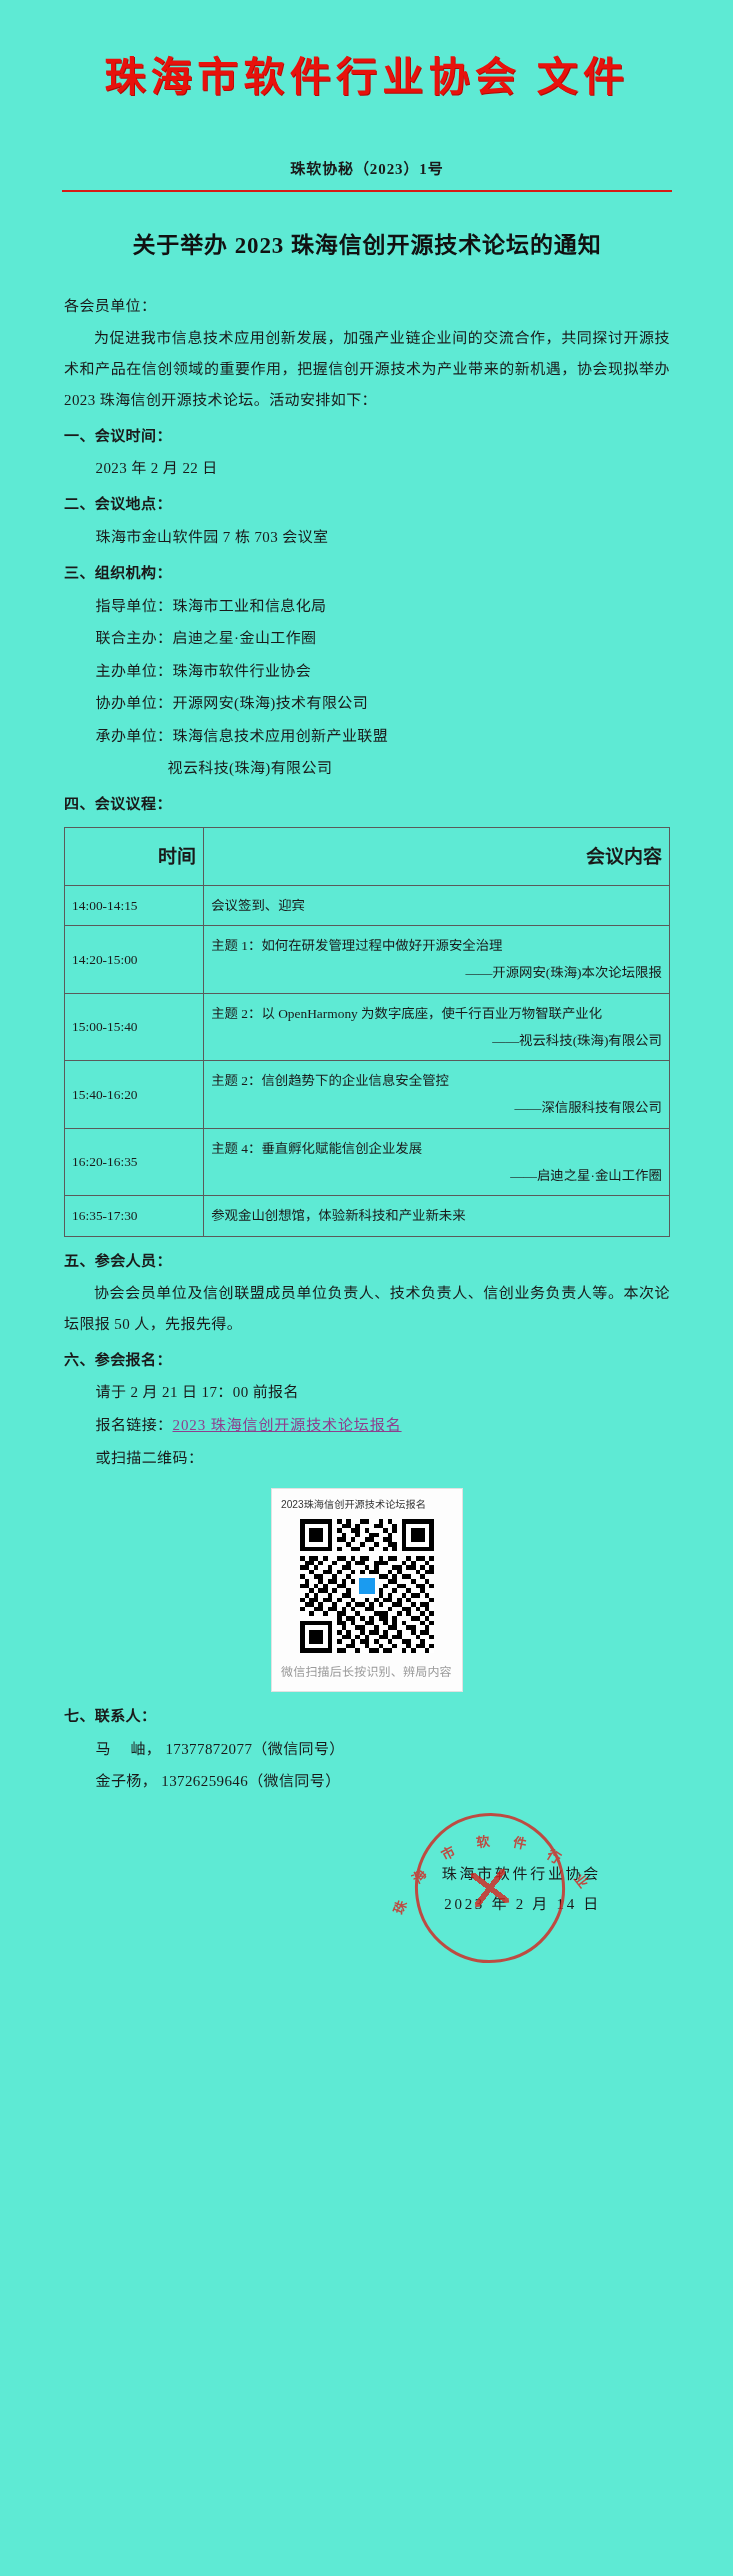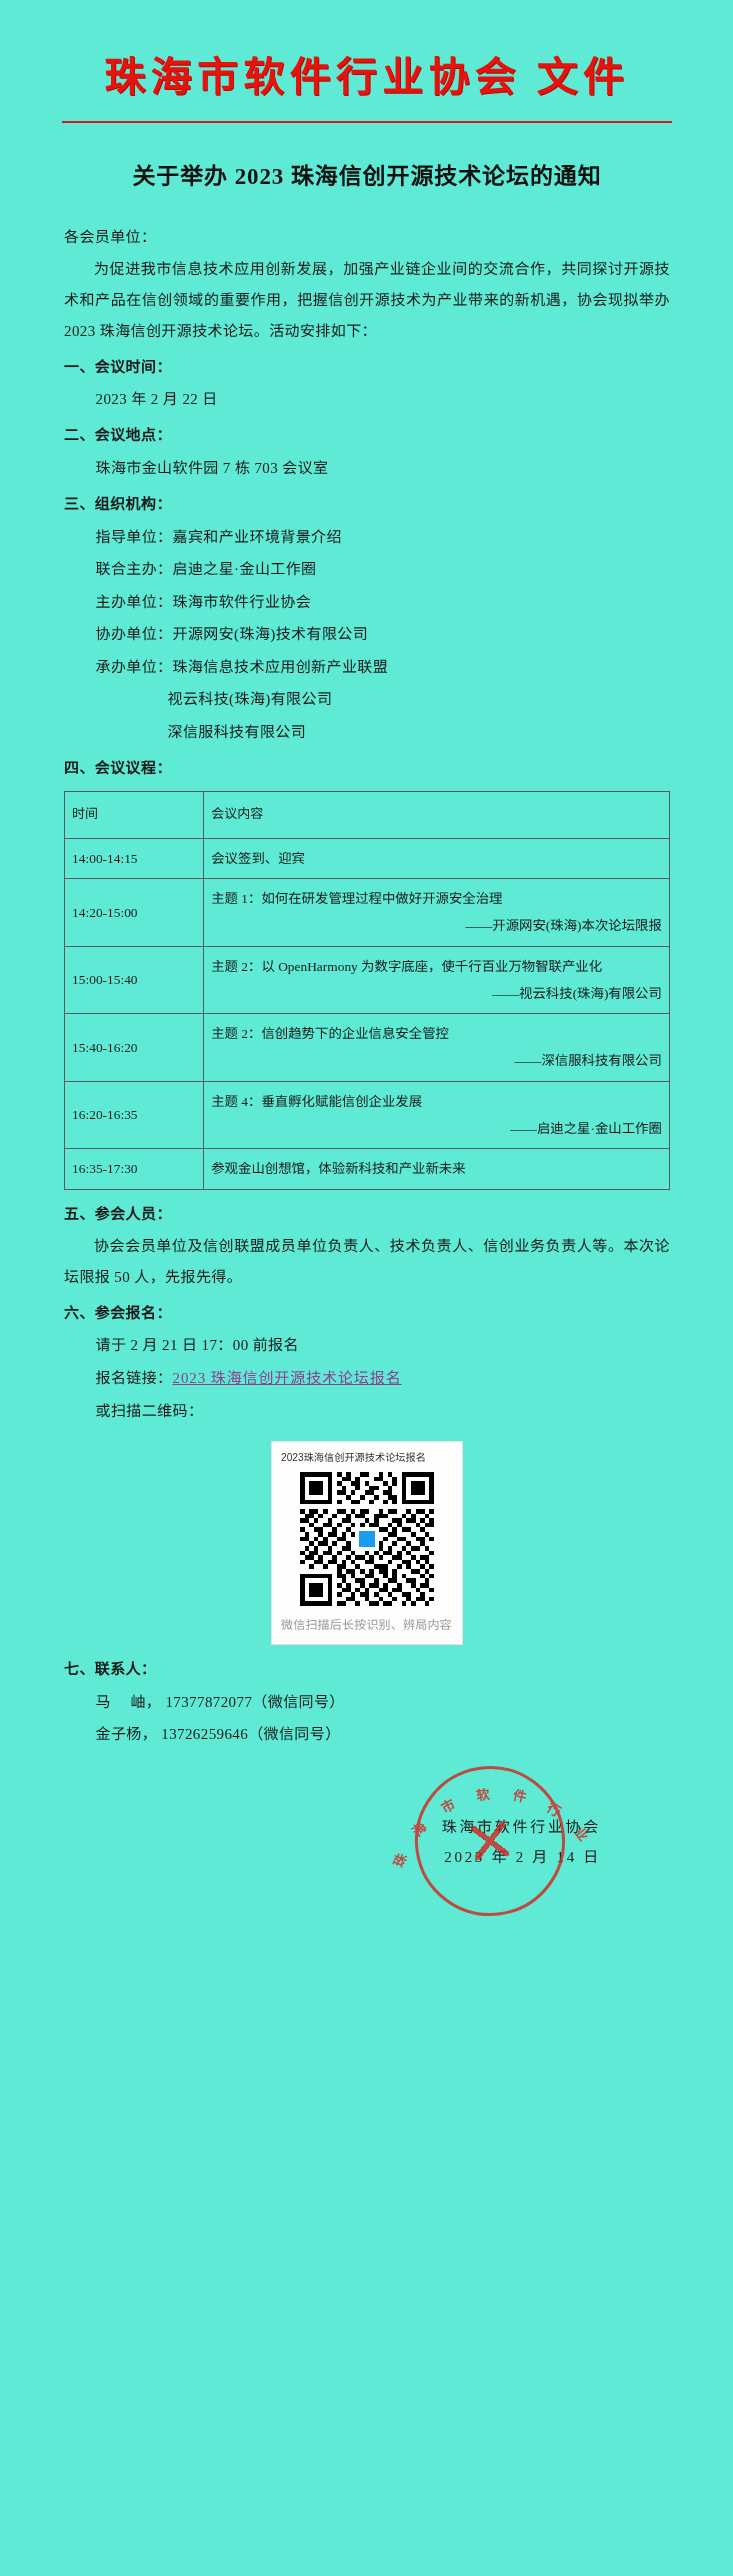--- a/index.html
+++ b/index.html
@@ -108,23 +108,23 @@
     table-layout: fixed;
   }
   .agenda-table th,
   .agenda-table td {
     border: 0.9px solid #5a5a5a;
     padding: 8px 7.1px;
     vertical-align: middle;
     line-height: 1.75;
   }
   .agenda-table th {
-    text-align: left;
-    font-weight: normal;
-    font-size: 13px;
+    text-align: right;
+    font-weight: bold;
+    font-size: 19px;
     padding: 11.6px 7.1px;
   }
   .col-time { width: 23%; }
   .cell-time {
     text-align: left;
     padding-left: 8px;
     white-space: nowrap;
   }
   .speaker-line {
     display: block;
@@ -227,53 +227,53 @@
 </style>
 </head>
 <body>
 
 <div class="page">
 
   <div class="masthead">
     <div class="masthead-title">珠海市软件行业协会  文件</div>
   </div>
 
+  <div class="docnum">珠软协秘（2023）1号</div>
   <div class="red-rule"></div>
 
   <div class="doc-title">关于举办 2023 珠海信创开源技术论坛的通知</div>
 
   <div class="body-wrap">
 
     <p class="salutation">各会员单位：</p>
     <p class="para">为促进我市信息技术应用创新发展，加强产业链企业间的交流合作，共同探讨开源技术和产品在信创领域的重要作用，把握信创开源技术为产业带来的新机遇，协会现拟举办 2023 珠海信创开源技术论坛。活动安排如下：</p>
 
     <p class="section-head">一、会议时间：</p>
     <p class="indent1">2023 年 2 月 22 日</p>
 
     <p class="section-head">二、会议地点：</p>
     <p class="indent1">珠海市金山软件园 7 栋 703 会议室</p>
 
     <p class="section-head">三、组织机构：</p>
     <p class="indent1">
-      <span>指导单位：</span><span>嘉宾和产业环境背景介绍</span>
+      <span>指导单位：</span><span>珠海市工业和信息化局</span>
     </p>
     <p class="indent1">
       <span>联合主办：</span><span>启迪之星·金山工作圈</span>
     </p>
     <p class="indent1">
       <span>主办单位：</span><span>珠海市软件行业协会</span>
     </p>
     <p class="indent1">
       <span>协办单位：</span><span>开源网安(珠海)技术有限公司</span>
     </p>
     <p class="indent1">
       <span>承办单位：</span><span>珠海信息技术应用创新产业联盟</span>
     </p>
     <p class="indent2">视云科技(珠海)有限公司</p>
-    <p class="indent2">深信服科技有限公司</p>
 
     <p class="section-head">四、会议议程：</p>
 
     <table class="agenda-table">
       <colgroup>
           <col class="col-time">
           <col>
         </colgroup>
       <thead>
         <tr>

